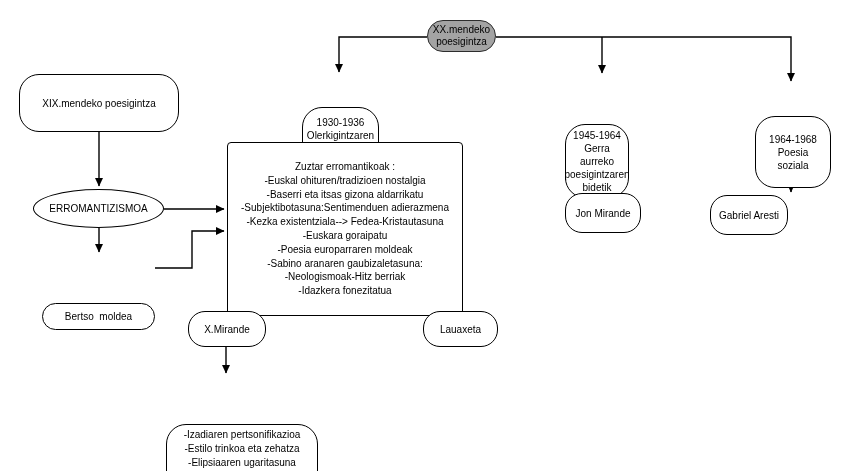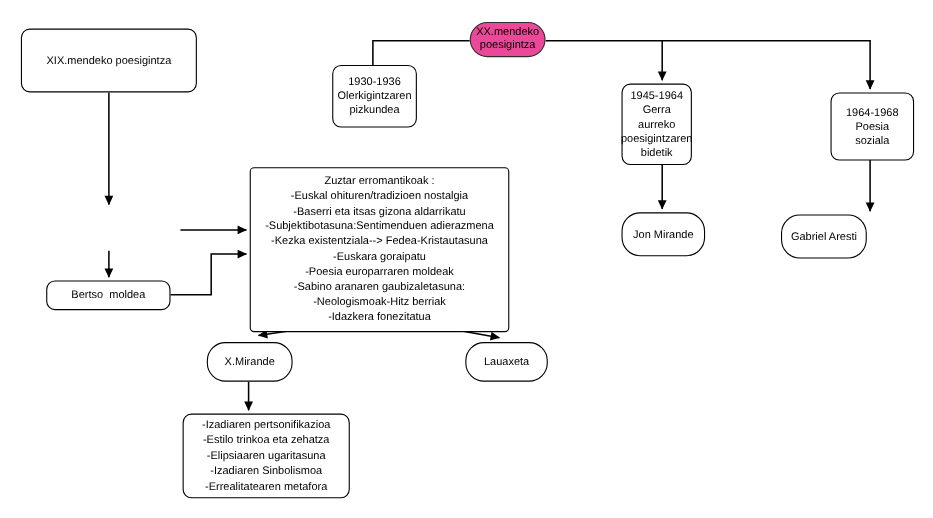--- a/index.html
+++ b/index.html
@@ -3,28 +3,28 @@
 <meta charset="utf-8">
 <style>
   html,body{margin:0;padding:0;background:#ffffff;}
   #canvas{position:relative;width:848px;height:471px;background:#ffffff;overflow:hidden;
           font-family:"Liberation Sans",sans-serif;}
   #edges{position:absolute;left:0;top:0;z-index:1;}
   .edge{stroke:#000000;stroke-width:1.4;fill:none;}
   .node{position:absolute;box-sizing:border-box;border:1.4px solid #000000;background:#ffffff;
         display:flex;align-items:center;justify-content:center;text-align:center;
         font-size:10px;line-height:13px;color:#000000;white-space:pre-wrap;z-index:2;padding:1px;}
-  .rect{border-radius:8px;}
+  .rect{border-radius:20px;margin-top:48px;}
   .sq{border-radius:4px;}
   .pill{border-radius:17px;}
   .ellipse{border-radius:50%;}
   .dense{line-height:13.8px;}
   .traits{line-height:14px;}
   .tight{line-height:12px;}
-  .hl{background:#ec4899;border-color:#2d2d2d;}
+  .hl{background:#a3a3a3;border-color:#2d2d2d;}
 </style>
 </head>
 <body>
 
 <div id="canvas">
 
   <svg id="edges" width="848" height="471" aria-hidden="true">
     <defs>
       <marker id="arr" markerUnits="userSpaceOnUse" markerWidth="10" markerHeight="10" refX="8.5" refY="5" orient="auto">
         <path d="M0.5,1 L9,5 L0.5,9 Z" fill="#000000"></path>
@@ -52,28 +52,29 @@
   <div class="node rect" style="left:302px;top:59px;width:77px;height:57px">1930-1936
 Olerkigintzaren
 pizkundea</div>
 
   <div class="node rect" style="left:565px;top:76px;width:64px;height:74px">1945-1964
 Gerra
 aurreko
 poesigintzaren
 bidetik</div>
 
-  <div class="node rect" style="left:755px;top:84px;width:76px;height:62px">1964-1968
+  <div class="node rect" style="left:755px;top:68px;width:76px;height:72px">1964-1968
 Poesia
 soziala</div>
 
+  <div class="node ellipse" style="left:33px;top:189px;width:131px;height:39px">ERROMANTIZISMOA</div>
 
   <div class="node rect" style="left:42px;top:255px;width:113px;height:27px">Bertso  moldea</div>
 
-  <div class="node sq dense" style="left:227px;top:152px;width:236px;height:150px">Zuztar erromantikoak :
+  <div class="node sq dense" style="left:227px;top:142px;width:236px;height:174px">Zuztar erromantikoak :
 -Euskal ohituren/tradizioen nostalgia
 -Baserri eta itsas gizona aldarrikatu
 -Subjektibotasuna:Sentimenduen adierazmena
 -Kezka existentziala--&gt; Fedea-Kristautasuna
 -Euskara goraipatu
 -Poesia europarraren moldeak
 -Sabino aranaren gaubizaletasuna:
 -Neologismoak-Hitz berriak
 -Idazkera fonezitatua</div>
 

